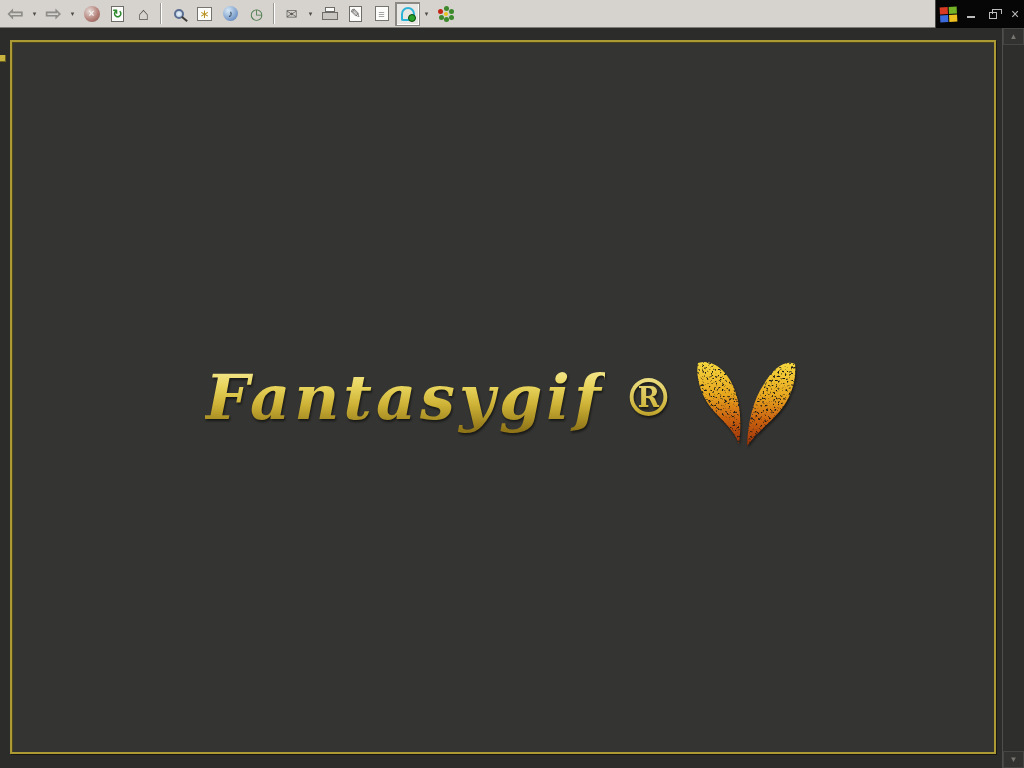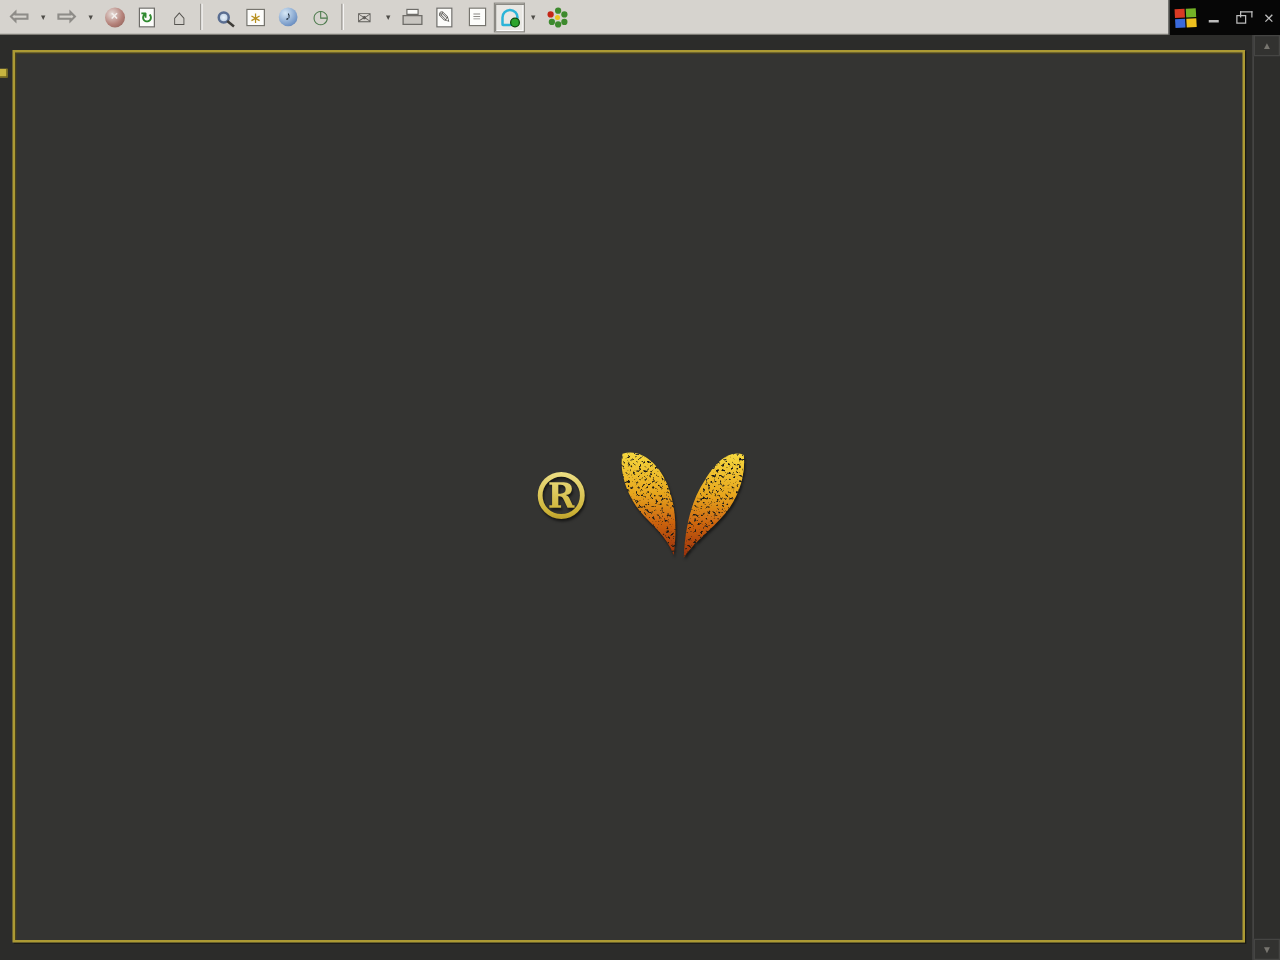--- a/index.html
+++ b/index.html
@@ -211,20 +211,21 @@
     </button>
     <button class="winctl">
       <span class="close-glyph">×</span>
     </button>
   </div>
 
   <div class="content">
     <span class="gold-corner"></span>
     <div class="gold-frame">
       <div class="logo-row">
+        <span class="logo-text">Fantasygif</span>
         <span class="reg-mark">®</span>
         <svg class="butterfly" width="112" height="94" viewBox="0 0 112 94">
           <defs>
             <linearGradient id="wingGrad" x1="0" y1="0" x2="0" y2="1">
               <stop offset="0" stop-color="#f6d83e"></stop>
               <stop offset="0.40" stop-color="#e7a61e"></stop>
               <stop offset="0.68" stop-color="#cc6410"></stop>
               <stop offset="1" stop-color="#992f06"></stop>
             </linearGradient>
             <filter id="speckle" x="-10%" y="-10%" width="120%" height="120%">

